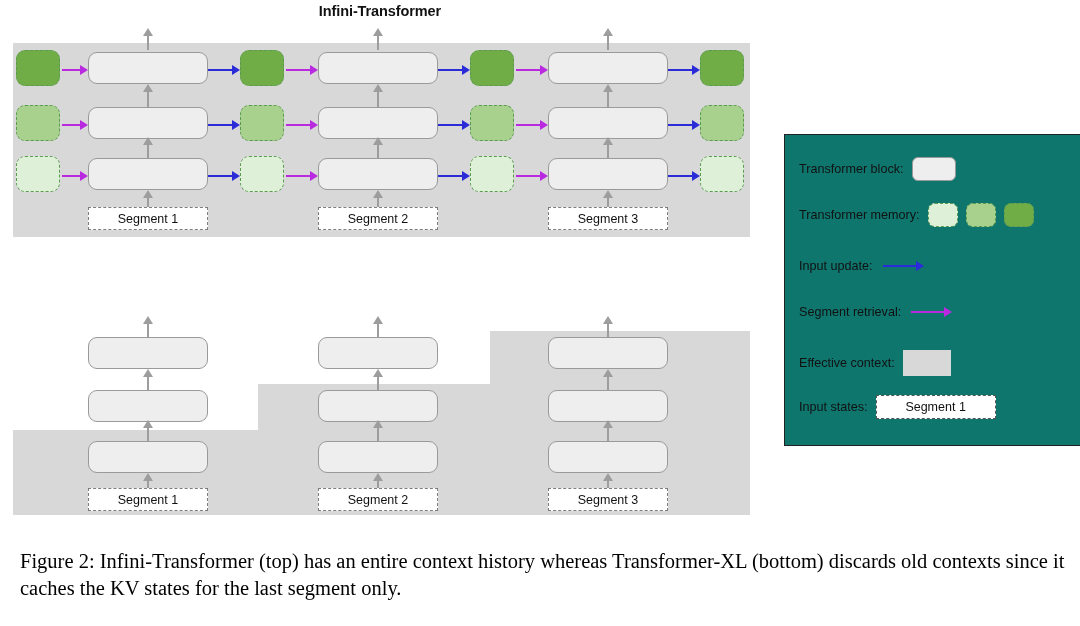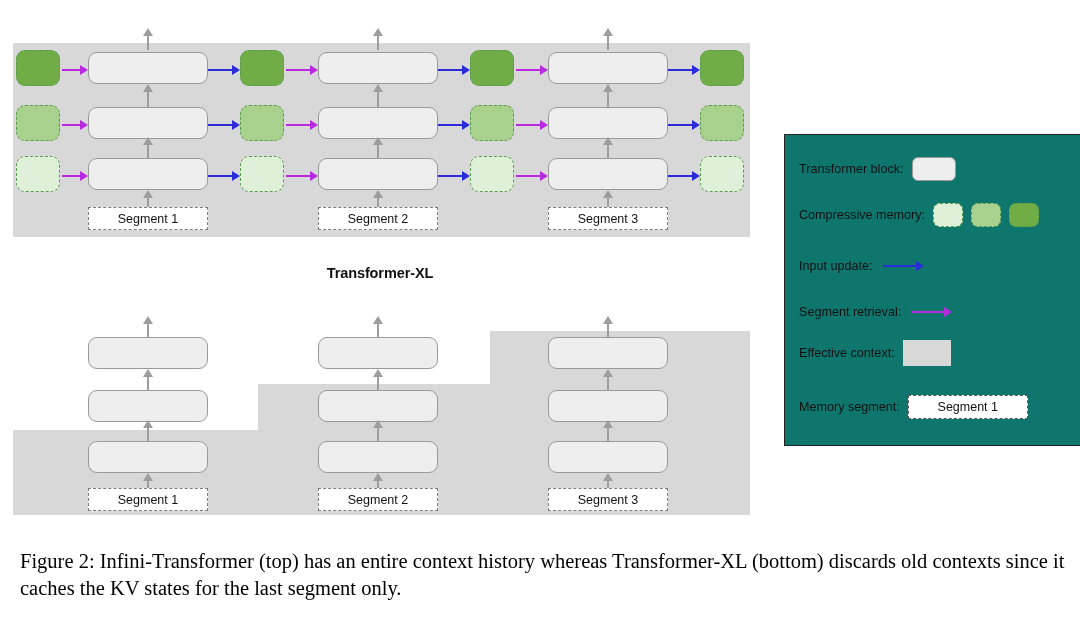--- a/index.html
+++ b/index.html
@@ -68,20 +68,21 @@
   
   .caption{position:absolute;left:8px;top:548px;width:1064px;
            font-family:"Liberation Serif",serif;font-size:20.5px;line-height:27px;
            color:#000;margin-left:12px;}
 </style>
 </head>
 <body>
 
 <div class="fig">
 
+  <div class="sec-title" style="left:0;top:3px;width:760px;">Infini-Transformer</div>
 
   <div class="ctx" style="left:13px;top:43px;width:737px;height:194px;"></div>
 
   <div class="arrow ar-v" style="left:143px;top:28px;height:22px;">
       <div class="head"></div>
       <div class="shaft" style="height:15px;"></div>
     </div>
   <div class="arrow ar-v" style="left:373px;top:28px;height:22px;">
       <div class="head"></div>
       <div class="shaft" style="height:15px;"></div>
@@ -233,21 +234,20 @@
     </div>
   <div class="arrow ar-h ar-blue" style="left:668px;top:175px;width:32px;">
       <div class="shaft" style="width:25px;"></div>
       <div class="head" style="left:24px;"></div>
     </div>
 
   <div class="seg" style="left:88px;top:207px;">Segment 1</div>
   <div class="seg" style="left:318px;top:207px;">Segment 2</div>
   <div class="seg" style="left:548px;top:207px;">Segment 3</div>
 
-  <div class="sec-title" style="left:0;top:265px;width:760px;">Transformer-XL</div>
 
   <div class="ctx" style="left:13px;top:430px;width:245px;height:85px;"></div>
   <div class="ctx" style="left:258px;top:384px;width:232px;height:131px;"></div>
   <div class="ctx" style="left:490px;top:331px;width:260px;height:184px;"></div>
 
   <div class="arrow ar-v" style="left:143px;top:316px;height:22px;">
       <div class="head"></div>
       <div class="shaft" style="height:15px;"></div>
     </div>
   <div class="arrow ar-v" style="left:373px;top:316px;height:22px;">
@@ -315,21 +315,21 @@
   <div class="seg" style="left:548px;top:488px;">Segment 3</div>
 
   <div class="legend">
 
     <div class="lrow" style="top:22px;">
       <span class="llabel">Transformer block:</span>
       <span class="lblock"></span>
     </div>
 
     <div class="lrow" style="top:68px;">
-      <span class="llabel">Compressive memory:</span>
+      <span class="llabel">Transformer memory:</span>
       <span class="lmem" style="background:#dff0d8;"></span>
       <span class="lmem" style="background:#a9d18e;"></span>
       <span class="lmem" style="background:#70ad47;"></span>
     </div>
 
     <div class="lrow" style="top:124px;">
       <span class="llabel">Input update:</span>
       <span class="larrow">
         <span class="arrow ar-h ar-blue" style="left:0;top:4px;width:42px;">
             <span class="shaft" style="width:34px;"></span>
@@ -341,27 +341,27 @@
     <div class="lrow" style="top:170px;">
       <span class="llabel">Segment retrieval:</span>
       <span class="larrow">
         <span class="arrow ar-h ar-purple" style="left:0;top:4px;width:42px;">
             <span class="shaft" style="width:34px;"></span>
             <span class="head" style="left:33px;"></span>
           </span>
       </span>
     </div>
 
-    <div class="lrow" style="top:205px;">
+    <div class="lrow" style="top:215px;">
       <span class="llabel">Effective context:</span>
       <span class="lctx"></span>
     </div>
 
     <div class="lrow" style="top:260px;">
-      <span class="llabel">Memory segment:</span>
+      <span class="llabel">Input states:</span>
       <span class="lseg">Segment 1</span>
     </div>
 
   </div>
 
   <div class="caption">Figure 2:  Infini-Transformer (top) has an entire context history whereas Transformer-XL (bottom) discards old contexts since it caches the KV states for the last segment only.</div>
 
 </div>
 
 </body></html>

